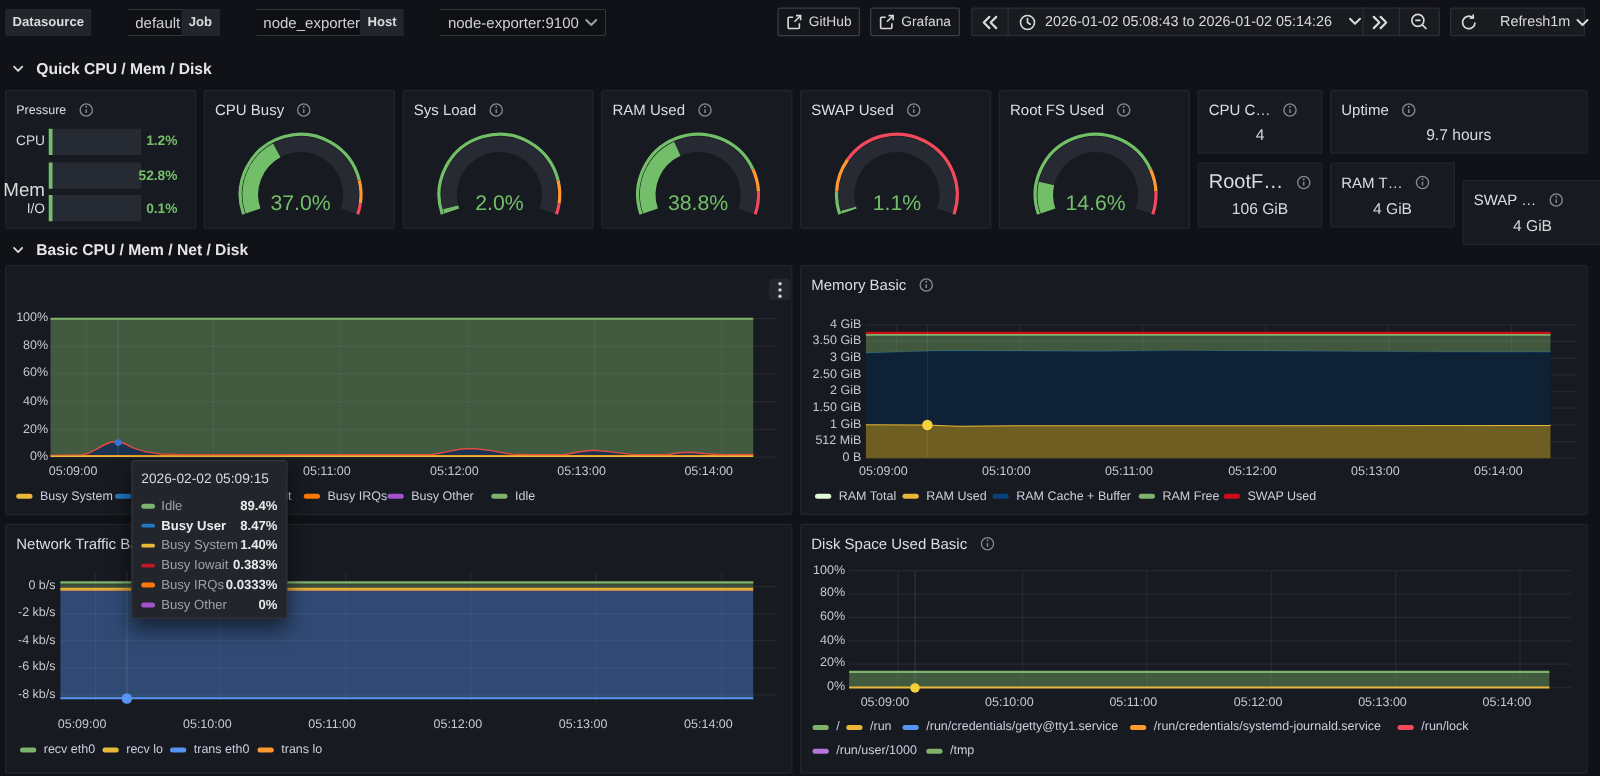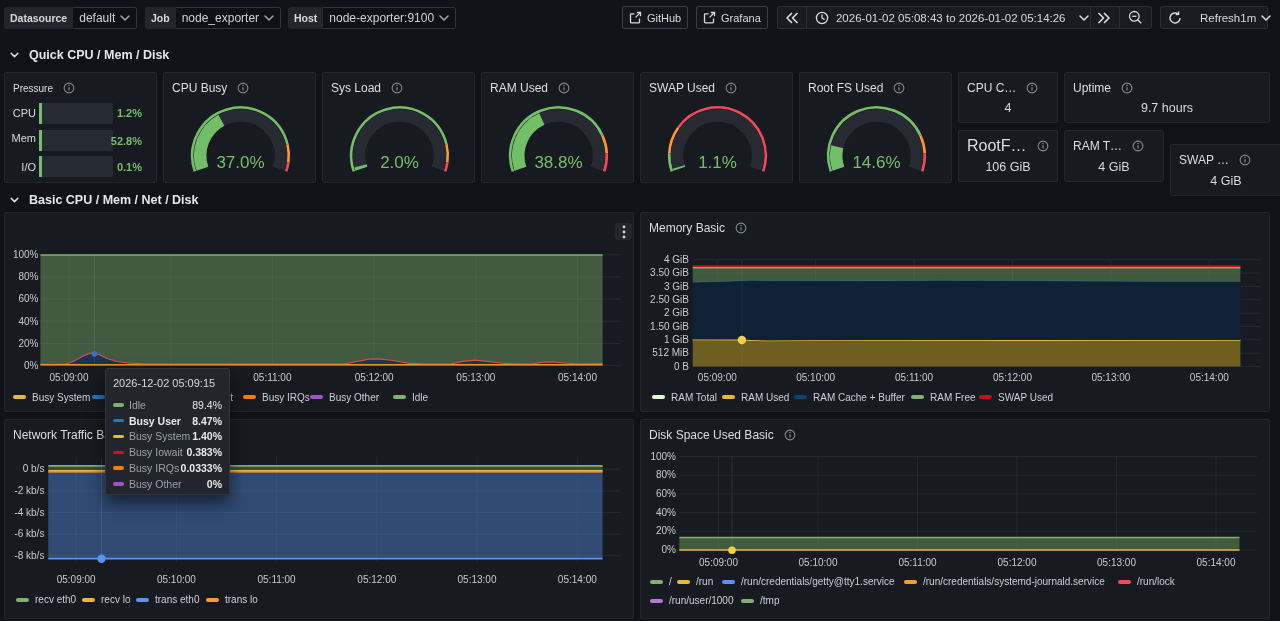--- a/index.html
+++ b/index.html
@@ -1,23 +1,23 @@
 <!DOCTYPE html>
 <html><head><meta charset="utf-8"><style>
 * { margin:0; padding:0; box-sizing:border-box; }
 body { width:1280px; height:621px; background:#111217; font-family:"Liberation Sans",sans-serif;
        position:relative; overflow:hidden; color:#d8d9da; }
 .panel { position:absolute; background:#171a20; border:1px solid #23252c; border-radius:2px; }
 .ptitle { position:absolute; left:0; right:0; top:6px; height:18px; display:flex; align-items:center;
           justify-content:flex-start; padding-left:8px; font-weight:500; color:#dcdde0; white-space:nowrap; }
 .li { position:absolute; display:flex; align-items:center; font-size:10px; color:#ccccdc; white-space:nowrap; height:16px; }
 .dash { width:13px; height:4px; border-radius:2px; margin-right:6px; flex:none; }
-.xl { position:absolute; font-size:10px; color:#c8c9cd; text-align:center; }
+.xl { position:absolute; font-size:10px; color:#c8c9cd; }
 .yl { position:absolute; font-size:10px; color:#c8c9cd; text-align:right; }
-.vlabel { display:flex; align-items:center; height:22px; border-radius:2px; overflow:hidden; position:absolute; }
+.vlabel { display:flex; align-items:center; height:22px; border-radius:2px; overflow:hidden; position:absolute;gap:29px; }
 .vname { background:#22252b; color:#d8d9da; font-size:10.5px; font-weight:600; padding:0 6px; height:22px; display:flex; align-items:center; border-radius:2px 0 0 2px; }
 .vval { background:#0f1014; border:1px solid #33353c; border-left:none; color:#d0d1d5; font-size:12px; padding:0 5px 0 6px; height:22px; display:flex; align-items:center; border-radius:0 2px 2px 0; }
 .btn { position:absolute; height:23px; border:1px solid #3a3d45; border-radius:2px; display:flex; align-items:center;
        padding:0 6px; font-size:11px; font-weight:500; color:#d8d9da; background:#14161b; }
 .caret { margin-left:4px; }
 .stat { position:absolute; left:0; right:0; text-align:center; font-weight:500; color:#D8D9DA; }
 .head { position:absolute; display:flex; align-items:center; font-size:12.5px; font-weight:600; color:#e4e5e9; }
 </style></head><body>
 <div class="vlabel" style="left:4px;top:7px">
     <span class="vname">Datasource</span>
@@ -100,21 +100,21 @@
     <div class="ptitle" style="font-size:10px">Pressure<svg width="12" height="12" viewBox="0 0 13 13" style="margin-left:10px;flex:none">
         <circle cx="6.5" cy="6.5" r="5.3" fill="none" stroke="#868a92" stroke-width="1.15"></circle>
         <line x1="6.5" y1="5.8" x2="6.5" y2="9.2" stroke="#868a92" stroke-width="1.25"></line>
         <circle cx="6.5" cy="3.7" r="0.8" fill="#868a92"></circle>
       </svg></div>
     <div style="position:absolute;left:0;top:29.5px;width:31px;height:21px;display:flex;align-items:center;justify-content:flex-end;font-size:11px;color:#d8d9da">CPU</div>
     <div style="position:absolute;left:34px;top:29.5px;width:74px;height:21px;background:#262a33;border-radius:1px">
       <div style="position:absolute;left:0;top:0;width:3px;height:21px;background:#73BF69"></div>
     </div>
     <div style="position:absolute;right:14px;top:29.5px;height:21px;display:flex;align-items:center;font-size:11px;font-weight:700;color:#73BF69">1.2%</div>
-    <div style="position:absolute;left:0;top:54px;width:31px;height:21px;display:flex;align-items:center;justify-content:flex-end;font-size:11px;color:#d8d9da">Mem</div>
+    <div style="position:absolute;left:0;top:69px;width:31px;height:21px;display:flex;align-items:center;justify-content:flex-end;font-size:15px;color:#d8d9da">Mem</div>
     <div style="position:absolute;left:34px;top:57px;width:74px;height:21px;background:#262a33;border-radius:1px">
       <div style="position:absolute;left:0;top:0;width:3px;height:21px;background:#73BF69"></div>
     </div>
     <div style="position:absolute;right:14px;top:57px;height:21px;display:flex;align-items:center;font-size:11px;font-weight:700;color:#73BF69">52.8%</div>
     <div style="position:absolute;left:0;top:83px;width:31px;height:21px;display:flex;align-items:center;justify-content:flex-end;font-size:11px;color:#d8d9da">I/O</div>
     <div style="position:absolute;left:34px;top:83px;width:74px;height:21px;background:#262a33;border-radius:1px">
       <div style="position:absolute;left:0;top:0;width:3px;height:21px;background:#73BF69"></div>
     </div>
     <div style="position:absolute;right:14px;top:83px;height:21px;display:flex;align-items:center;font-size:11px;font-weight:700;color:#73BF69">0.1%</div>
   </div>
@@ -417,25 +417,25 @@
     <div class="xl" style="left:545.0px;top:137px;width:60px">05:14:00</div>
     <div class="li" style="left:9px;top:153.5px"><span class="dash" style="background:#7EB26D"></span>/</div>
     <div class="li" style="left:36px;top:153.5px"><span class="dash" style="background:#EAB839"></span>/run</div>
     <div class="li" style="left:81px;top:153.5px"><span class="dash" style="background:#5794F2"></span>/run/credentials/getty@tty1.service</div>
     <div class="li" style="left:263px;top:153.5px"><span class="dash" style="background:#FF9830"></span>/run/credentials/systemd-journald.service</div>
     <div class="li" style="left:477px;top:153.5px"><span class="dash" style="background:#F2495C"></span>/run/lock</div>
     <div class="li" style="left:9px;top:172.5px"><span class="dash" style="background:#B877D9"></span>/run/user/1000</div>
     <div class="li" style="left:100px;top:172.5px"><span class="dash" style="background:#7EB26D"></span>/tmp</div>
   </div>
 <div style="position:absolute;left:105px;top:368px;width:125px;height:127px;background:#22252b;border:1px solid #33353c;border-radius:3px;box-shadow:0 8px 16px rgba(0,0,0,0.55);padding:6px 7px;z-index:50">
-    <div style="font-size:11px;color:#d8d9da;margin:2px 0 8px 0;white-space:nowrap">2026-12-02 05:09:15</div>
+    <div style="font-size:11px;color:#d8d9da;margin:2px 0 8px 0;white-space:nowrap">2026-02-02 05:09:15</div>
     <div style="display:flex;align-items:center;height:15.8px;font-size:10.5px;white-space:nowrap">
       <span class="dash" style="background:#7EB26D;width:11px;height:3.5px;margin-right:5px"></span>
       <span style="color:#9da1a8">Idle</span>
-      <span style="margin-left:auto;font-weight:400;color:#e8e9eb">89.4%</span>
+      <span style="margin-left:auto;font-weight:700;color:#e8e9eb">89.4%</span>
     </div>
     <div style="display:flex;align-items:center;height:15.8px;font-size:10.5px;white-space:nowrap">
       <span class="dash" style="background:#1F78C1;width:11px;height:3.5px;margin-right:5px"></span>
       <span style="color:#e8e9eb;font-weight:700">Busy User</span>
       <span style="margin-left:auto;font-weight:700;color:#e8e9eb">8.47%</span>
     </div>
     <div style="display:flex;align-items:center;height:15.8px;font-size:10.5px;white-space:nowrap">
       <span class="dash" style="background:#EAB839;width:11px;height:3.5px;margin-right:5px"></span>
       <span style="color:#9da1a8">Busy System</span>
       <span style="margin-left:auto;font-weight:700;color:#e8e9eb">1.40%</span>

